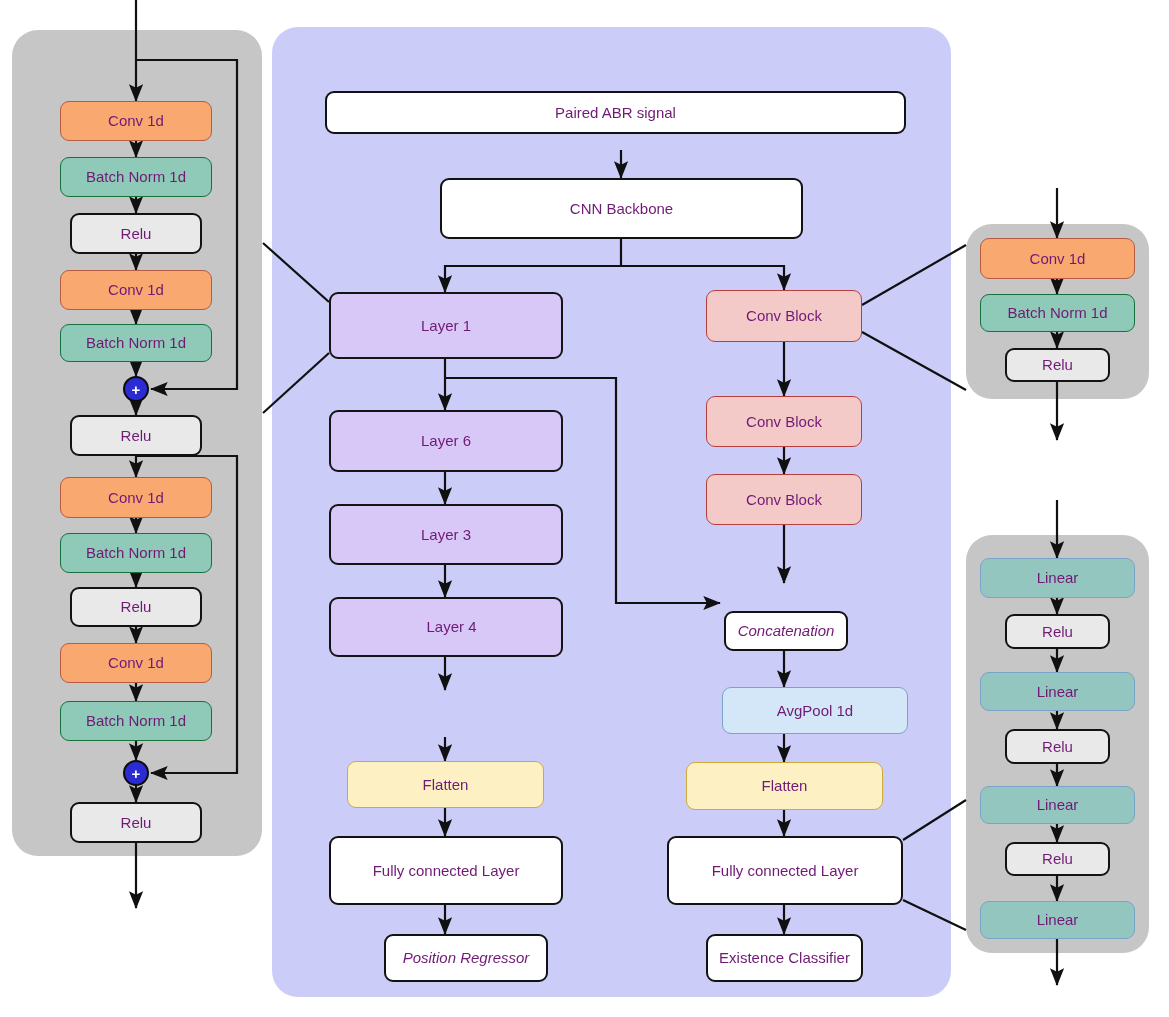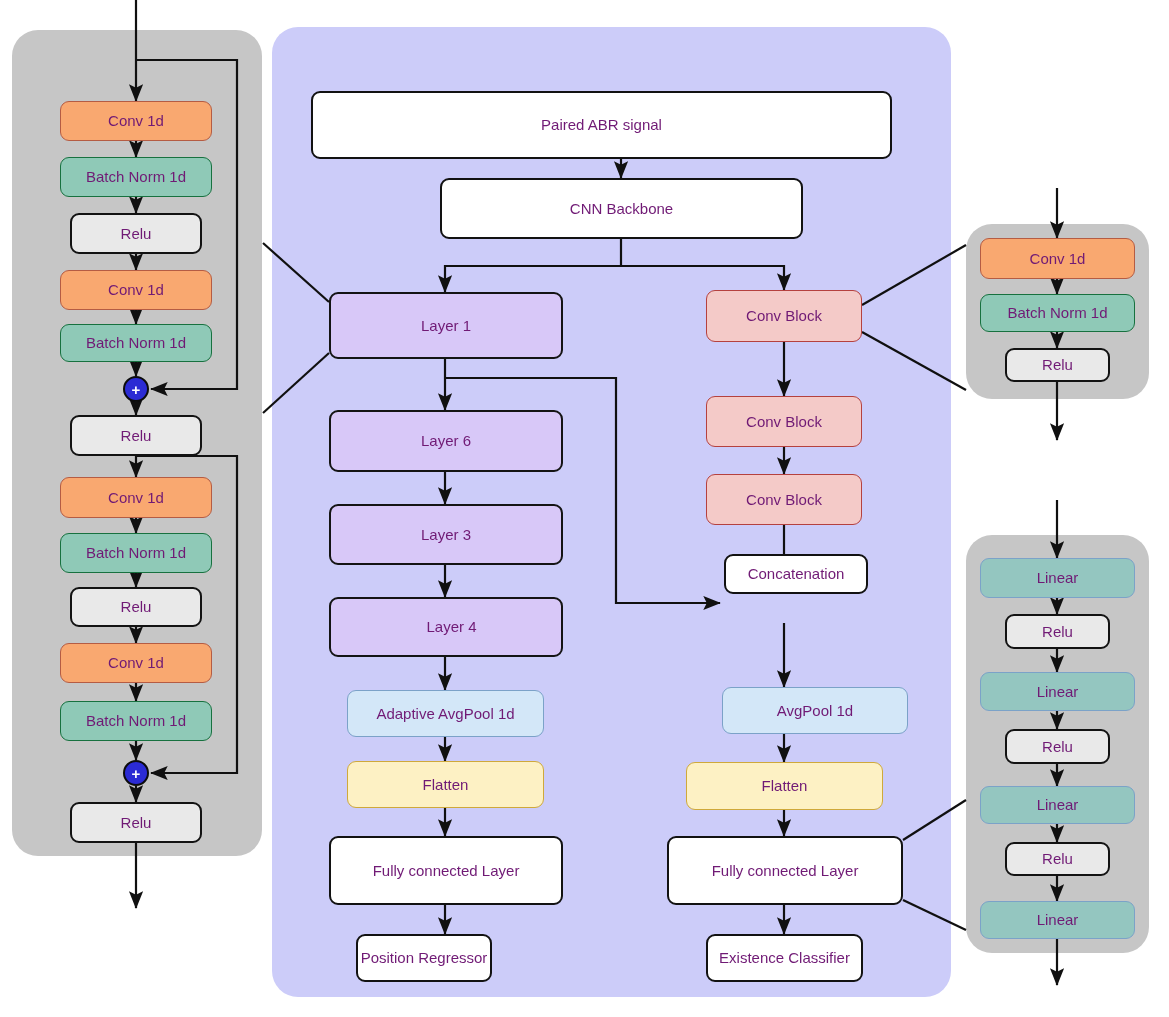--- a/index.html
+++ b/index.html
@@ -168,36 +168,35 @@
   <div class="node n-relu" style="left:70px; top:415px; width:132px; height:41px;">Relu</div>
 
   <div class="node n-conv" style="left:60px; top:477px; width:152px; height:41px;">Conv 1d</div>
   <div class="node n-bn" style="left:60px; top:533px; width:152px; height:40px;">Batch Norm 1d</div>
   <div class="node n-relu" style="left:70px; top:587px; width:132px; height:40px;">Relu</div>
   <div class="node n-conv" style="left:60px; top:643px; width:152px; height:40px;">Conv 1d</div>
   <div class="node n-bn" style="left:60px; top:701px; width:152px; height:40px;">Batch Norm 1d</div>
   <div class="addnode" style="left:123px; top:760px;">+</div>
   <div class="node n-relu" style="left:70px; top:802px; width:132px; height:41px;">Relu</div>
 
-  <div class="node n-white" style="left:311px; top:91px; width:581px; height:68px;">Paired ABR signal</div>
+  <div class="node n-white" style="left:325px; top:91px; width:581px; height:43px;">Paired ABR signal</div>
   <div class="node n-white" style="left:440px; top:178px; width:363px; height:61px;">CNN Backbone</div>
 
   <div class="node n-layer" style="left:329px; top:292px; width:234px; height:67px;">Layer 1</div>
   <div class="node n-layer" style="left:329px; top:410px; width:234px; height:62px;">Layer 6</div>
   <div class="node n-layer" style="left:329px; top:504px; width:234px; height:61px;">Layer 3</div>
   <div class="node n-layer" style="left:329px; top:597px; width:234px; height:60px;padding-left:11px;">Layer 4</div>
-  <div class="node n-pool" style="left:347px; top:690px; width:197px; height:47px;">Adaptive AvgPool 1d</div>
   <div class="node n-flat" style="left:347px; top:761px; width:197px; height:47px;">Flatten</div>
   <div class="node n-white" style="left:329px; top:836px; width:234px; height:69px;">Fully connected Layer</div>
-  <div class="node n-white" style="left:356px; top:934px; width:136px; height:48px;">Position Regressor</div>
+  <div class="node n-white" style="left:384px; top:934px; width:164px; height:48px;font-style:italic;">Position Regressor</div>
 
   <div class="node n-cblock" style="left:706px; top:290px; width:156px; height:52px;">Conv Block</div>
   <div class="node n-cblock" style="left:706px; top:396px; width:156px; height:51px;">Conv Block</div>
   <div class="node n-cblock" style="left:706px; top:474px; width:156px; height:51px;">Conv Block</div>
-  <div class="node n-white" style="left:724px; top:554px; width:144px; height:40px;">Concatenation</div>
+  <div class="node n-white" style="left:724px; top:611px; width:124px; height:40px;font-style:italic;">Concatenation</div>
   <div class="node n-pool" style="left:722px; top:687px; width:186px; height:47px;">AvgPool 1d</div>
   <div class="node n-flat" style="left:686px; top:762px; width:197px; height:48px;">Flatten</div>
   <div class="node n-white" style="left:667px; top:836px; width:236px; height:69px;">Fully connected Layer</div>
   <div class="node n-white" style="left:706px; top:934px; width:157px; height:48px;border-radius:9px;">Existence Classifier</div>
 
   <div class="node n-conv" style="left:980px; top:238px; width:155px; height:41px;">Conv 1d</div>
   <div class="node n-bn" style="left:980px; top:294px; width:155px; height:38px;">Batch Norm 1d</div>
   <div class="node n-relu" style="left:1005px; top:348px; width:105px; height:34px;">Relu</div>
 
   <div class="node n-linear" style="left:980px; top:558px; width:155px; height:40px;">Linear</div>

